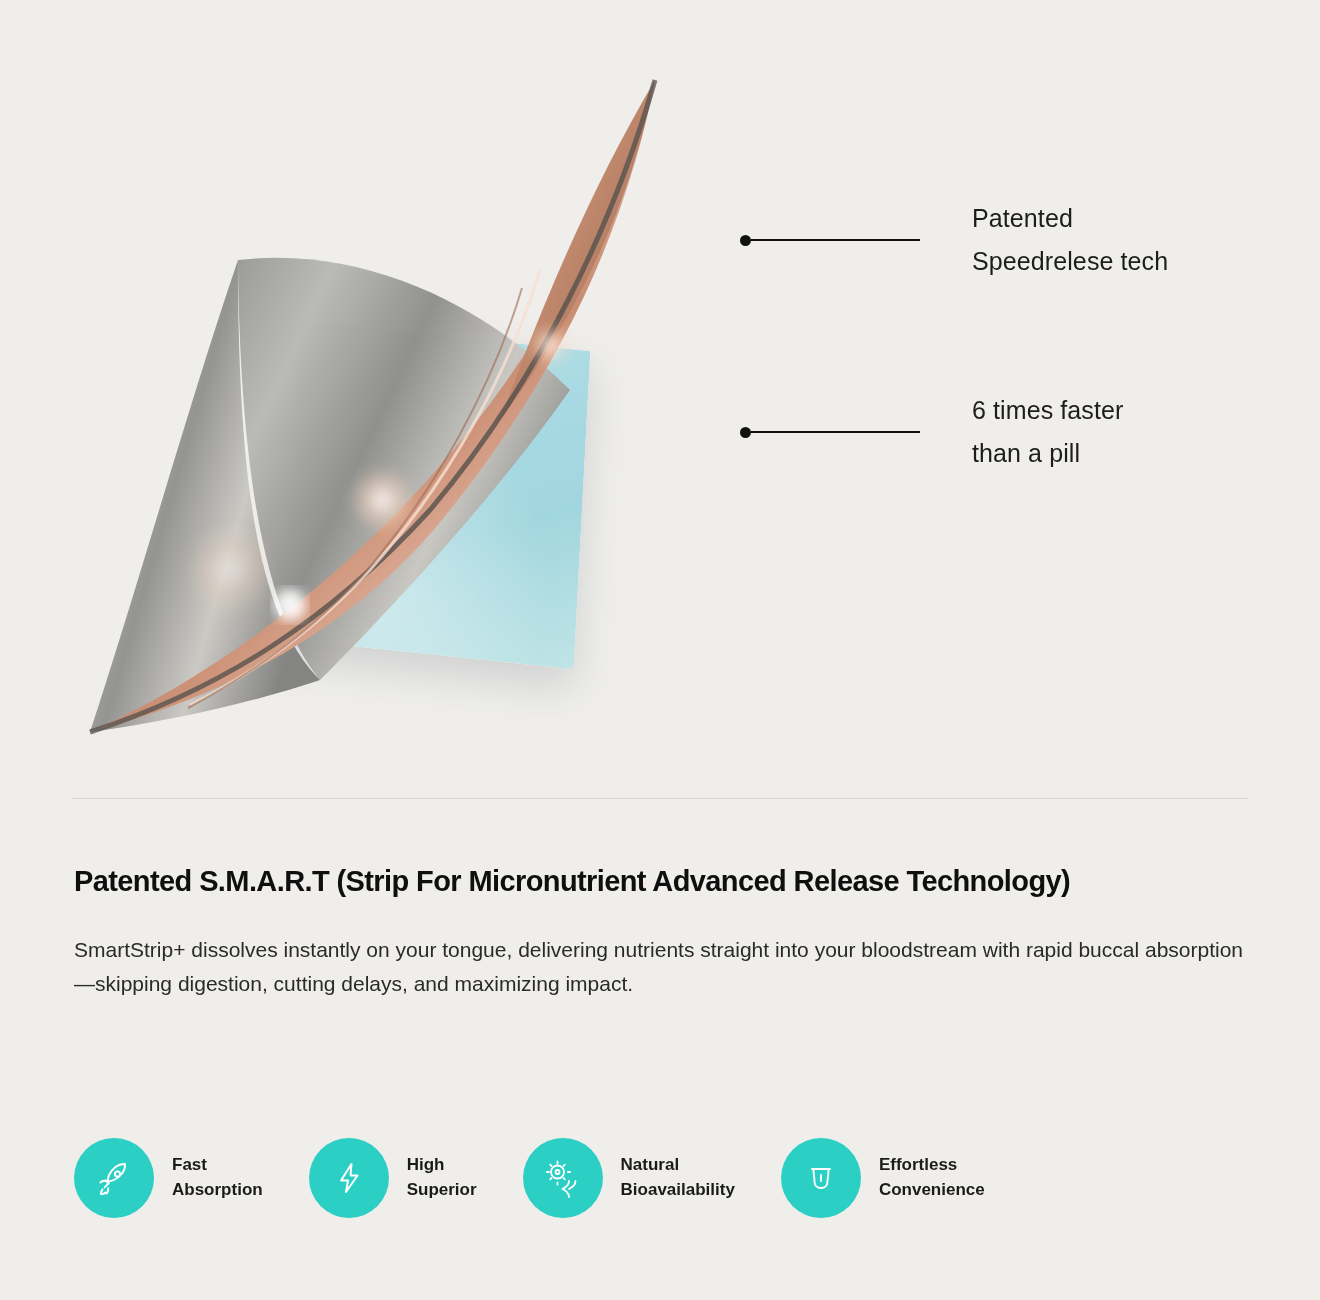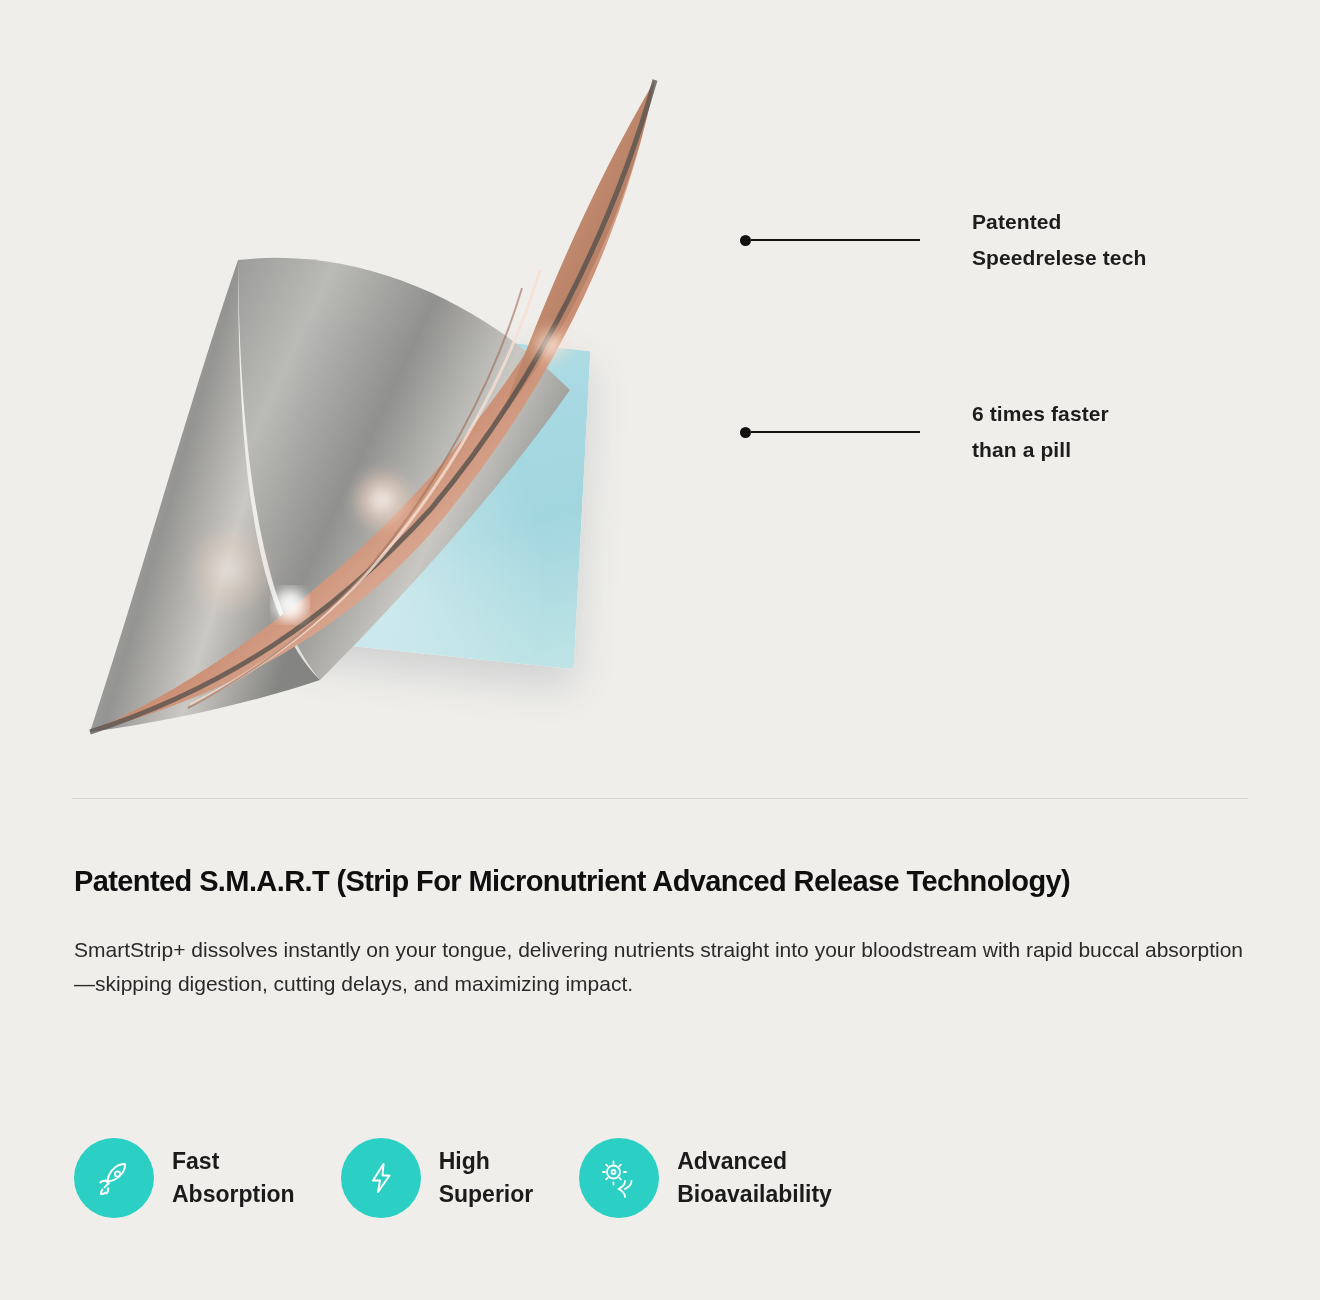--- a/index.html
+++ b/index.html
@@ -100,24 +100,24 @@
     background: #111111;
     flex: 0 0 11px;
   }
   .callout-rule {
     flex: 1;
     height: 1.6px;
     background: #111111;
   }
   .callout-text {
     padding-left: 52px;
-    font-size: 21px;
+    font-size: 25px;
     line-height: 1.72;
     color: #1d1d1d;
-    font-weight: 700;
+    font-weight: 400;
     letter-spacing: 0.1px;
     white-space: pre-line;
   }
 
   
   .divider {
     position: absolute;
     left: 72px;
     top: 798px;
     width: 1176px;
@@ -173,21 +173,21 @@
     background: #2bcfc4;
     display: flex;
     align-items: center;
     justify-content: center;
     flex: 0 0 80px;
   }
   .benefit-icon svg { display: block; }
 
   .benefit-label {
     margin-left: 18px;
-    font-size: 23px;
+    font-size: 17px;
     line-height: 1.45;
     font-weight: bold;
     color: #1b1b1b;
     white-space: pre-line;
   }
 </style>
 </head>
 <body>
 
 <div class="page">
@@ -314,20 +314,31 @@
     <div class="benefit">
       <div class="benefit-icon">
         <svg width="42" height="42" viewBox="0 0 42 42" fill="none" stroke="#ffffff" stroke-width="1.8" stroke-linecap="round" stroke-linejoin="round">
           <circle cx="15.5" cy="15" r="6.5"></circle>
           <circle cx="15.5" cy="15" r="2"></circle>
           <path d="M15.5 6.5v-2M15.5 25.5v2M7 15H5M26 15h2M9.6 9.1 8.2 7.7M21.4 20.9l1.4 1.4M21.4 9.1l1.4-1.4M9.6 20.9l-1.4 1.4"></path>
           <path d="M27 24c0 4-3.5 6.5-6.5 8 3 1.5 6.5 4 6.5 8"></path>
           <path d="M33.5 24c0 4-3.5 6.5-6.5 8"></path>
         </svg>
       </div>
-      <div class="benefit-label">Advanced
+      <div class="benefit-label">Natural
 Bioavailability</div>
     </div>
 
+    <div class="benefit">
+      <div class="benefit-icon">
+        <svg width="40" height="40" viewBox="0 0 40 40" fill="none" stroke="#ffffff" stroke-width="1.9" stroke-linecap="round" stroke-linejoin="round">
+          <path d="M11 11h18"></path>
+          <path d="M12.5 11c0 6 1 9 1 12.5 0 4 2.8 6.5 6.5 6.5s6.5-2.5 6.5-6.5c0-3.5 1-6.5 1-12.5"></path>
+          <path d="M20 17v6"></path>
+        </svg>
+      </div>
+      <div class="benefit-label">Effortless
+Convenience</div>
+    </div>
 
   </div>
 
 </div>
 
 </body></html>

